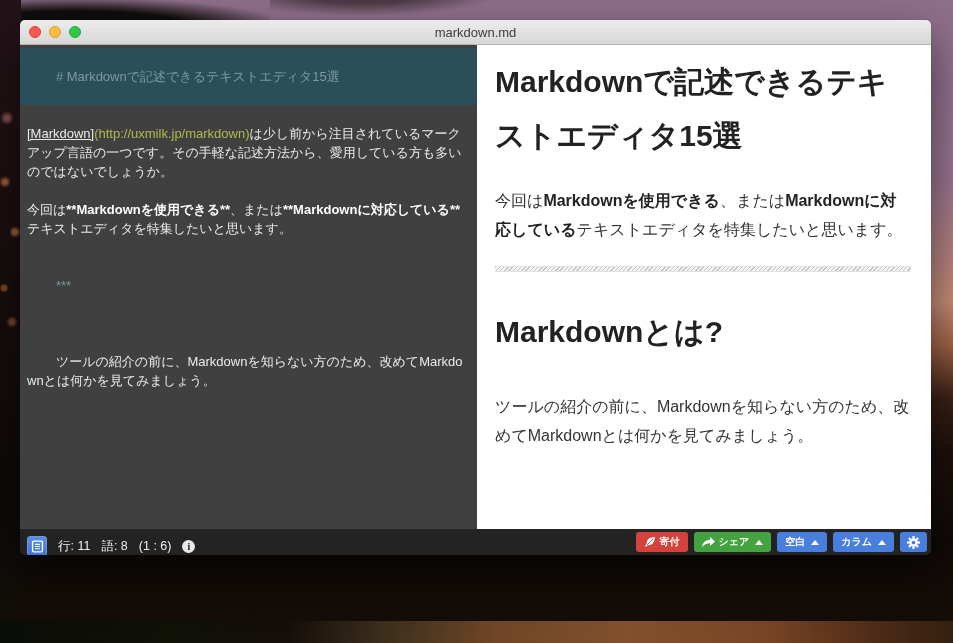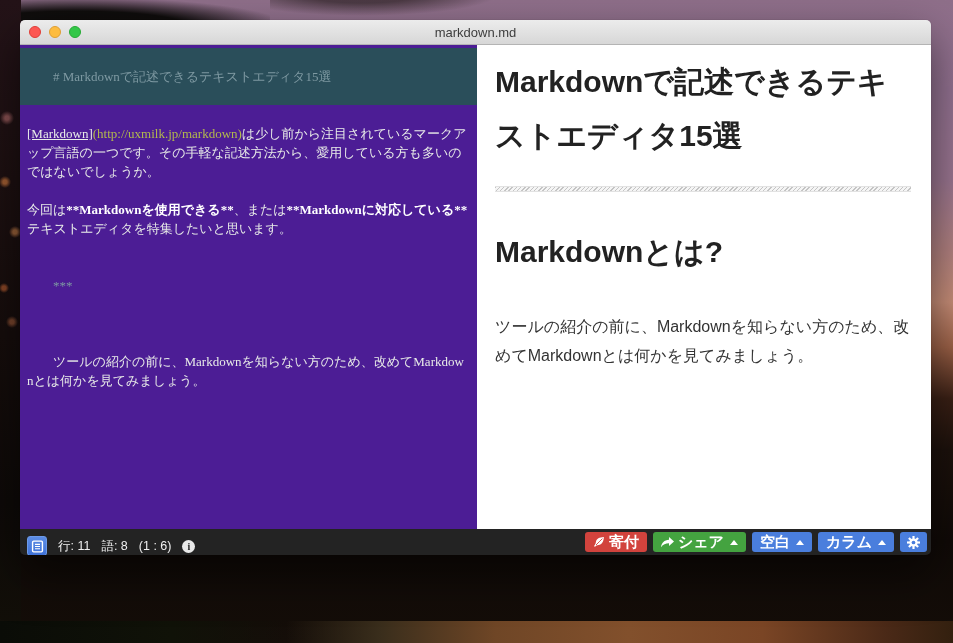--- a/index.html
+++ b/index.html
@@ -46,22 +46,22 @@
   }
   .traffic { display:flex; gap:8px; margin-left:9px; }
   .tl { width:12px; height:12px; border-radius:50%; }
   .tl.red    { background:#fc5753; border:1px solid #df3e38; }
   .tl.yellow { background:#fdbc40; border:1px solid #de9f34; }
   .tl.green  { background:#33c748; border:1px solid #27aa35; }
   .title { position:absolute; left:0; right:0; text-align:center;
     font-size:13px; color:#3d3d3d; }
   
   .content { flex:1 1 auto; display:flex; min-height:0; }
-  .editor { width:457px; flex:0 0 457px; background:#4c1d95; color:#e8ebe8;
-    font-family:Liberation Serif, serif; font-size:13px; line-height:19px;
+  .editor { width:457px; flex:0 0 457px; background:#404040; color:#e8ebe8;
+    font-family:Liberation Sans, sans-serif; font-size:13px; line-height:19px;
     padding-top:3px; overflow:hidden;
   }
   .editor .line { padding:0 7px; min-height:19px; white-space:pre-wrap; word-break:break-all; }
   .editor .hl { background:#2a4e5a; }
   .editor .muted { color:#7e99a2; }
   .editor .link { color:#e8ebe8; text-decoration:underline; }
   .editor .url { color:#b2b94d; }
   .editor .b { font-weight:bold; color:#ffffff; }
   .preview { width:454px; flex:0 0 454px; background:#ffffff; color:#333;
     padding:10px 20px 8px 18px; overflow:hidden;
@@ -90,21 +90,21 @@
     display:flex; align-items:center; justify-content:center; cursor:pointer;
   }
   .stat { color:#efefef; }
   .info-icon { width:13px; height:13px; border-radius:50%; background:#e9e9e9;
     color:#232323; font:bold 10px/13px "Liberation Serif", serif;
     text-align:center; display:inline-block;
   }
   .info-icon::after { content:"i"; }
   .sb-right { margin-left:auto; display:flex; align-items:center; gap:6px; }
   .btn { height:20px; border:none; border-radius:3px; color:#fff;
-    font-family:"Liberation Sans", sans-serif; font-size:15px; font-weight:bold;
+    font-family:"Liberation Sans", sans-serif; font-size:10px; font-weight:bold;
     display:flex; align-items:center; padding:0 8px; gap:4px; cursor:pointer;
   }
   .btn-red   { background:#d2433d; }
   .btn-green { background:#44a340; }
   .btn-blue  { background:#4a7edd; }
   .btn-gear  { padding:0 7px; }
   .dropup { width:0; height:0; border-left:4px solid transparent;
     border-right:4px solid transparent; border-bottom:5px solid #fff;
     margin-left:2px; }
 </style>
@@ -141,20 +141,21 @@
         <span class="muted">***</span>
       </div>
       <div class="line"> </div>
       <div class="line">
         <span>ツールの紹介の前に、Markdownを知らない方のため、改めてMarkdownとは何かを見てみましょう。</span>
       </div>
     </div>
 
     <div class="preview">
       <h1>Markdownで記述できるテキストエディタ15選</h1>
+      <p><span>今回は</span><span class="b">Markdownを使用できる</span><span>、または</span><span class="b">Markdownに対応している</span><span>テキストエディタを特集したいと思います。</span></p>
       <hr>
       <h2>Markdownとは?</h2>
       <p class="p-after-h2">
         <span>ツールの紹介の前に、Markdownを知らない方のため、改めてMarkdownとは何かを見てみましょう。</span>
       </p>
     </div>
   </div>
 
   <div class="statusbar">
     <div class="sb-left">

